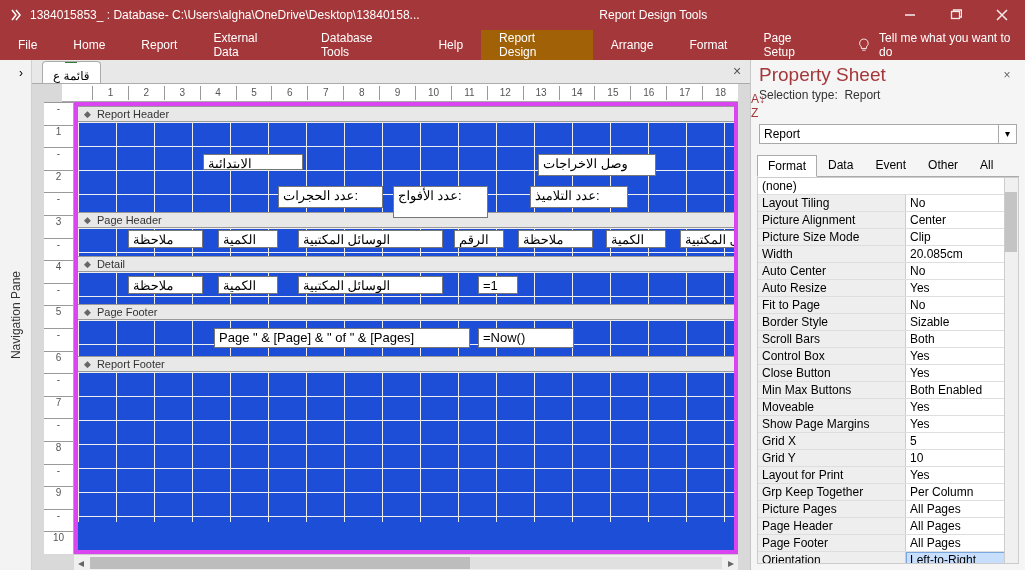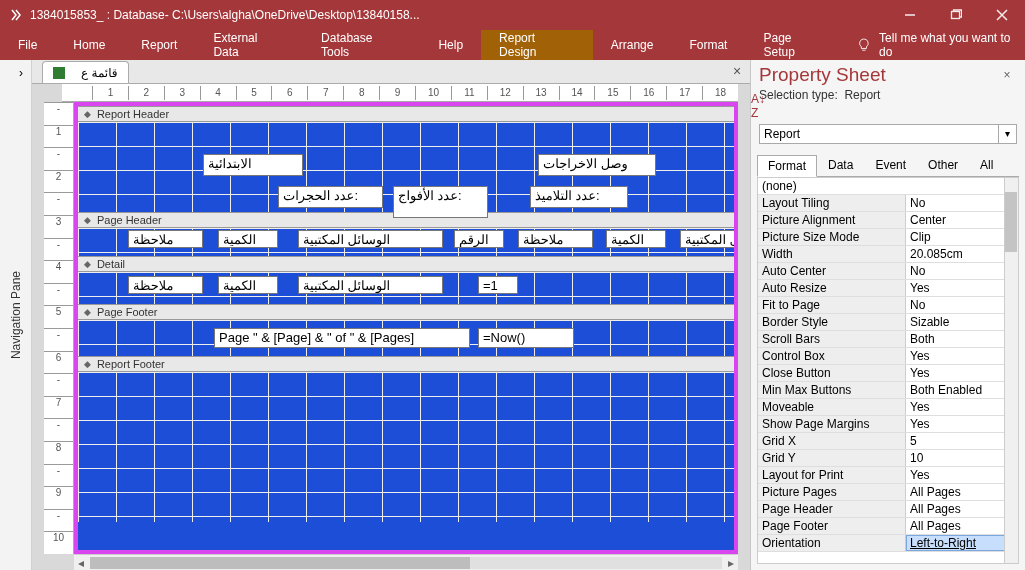--- a/index.html
+++ b/index.html
@@ -14,21 +14,21 @@
 .rb-tab{padding:0 18px;height:30px;display:flex;align-items:center;cursor:pointer;}
 .rb-tab.active{background:#a16207;}
 .tellme{display:flex;align-items:center;gap:8px;padding-left:14px;}
 .bulb{width:14px;height:14px;}
 .main{display:flex;height:calc(100% - 60px);}
 .navpane{width:32px;background:#f3f3f3;border-right:1px solid #d0d0d0;display:flex;align-items:center;justify-content:center;position:relative;}
 .nav-chev{position:absolute;top:6px;right:8px;}
 .nav-label{writing-mode:vertical-rl;transform:rotate(180deg);font-size:12px;color:#333;}
 .center{flex:1;display:flex;flex-direction:column;background:#d9d9d9;min-width:0;}
 .tabstrip{height:24px;background:#e8e8e8;display:flex;align-items:flex-end;border-bottom:1px solid #ababab;padding-left:10px;position:relative;}
-.doctab{background:#fff;border:1px solid #ababab;border-bottom:none;border-top-left-radius:4px;border-top-right-radius:4px;height:22px;display:flex;align-items:center;padding:0 10px;gap:16px;}
+.doctab{background:#fff;border:1px solid #ababab;border-bottom:none;border-top-left-radius:4px;border-top-right-radius:4px;height:22px;display:flex;align-items:center;padding:0 10px;gap:6px;flex-direction:column;}
 .doctab .ico{width:12px;height:12px;background:#2e7d32;}
 .tabclose{position:absolute;right:6px;top:4px;width:14px;height:14px;text-align:center;line-height:14px;font-size:14px;color:#555;}
 .ruler-h{height:18px;background:#fff;border-bottom:1px solid #ababab;margin:0 12px 0 30px;display:flex;align-items:center;overflow:hidden;padding-left:30px;}
 .ruler-h span{display:inline-block;width:38px;text-align:center;font-size:10px;color:#555;border-left:1px solid #999;height:14px;line-height:14px;}
 .design-wrap{flex:1;display:flex;overflow:hidden;}
 .ruler-v{width:30px;background:#fff;border-right:1px solid #ababab;margin-left:12px;display:flex;flex-direction:column;overflow:hidden;}
 .ruler-v span{display:block;height:24px;text-align:center;font-size:10px;color:#555;border-top:1px solid #999;}
 .canvas{flex:1;background:#1d4ed8;overflow:auto;position:relative;border:4px solid #d946ef;margin-right:12px;}
 .section-bar{background:#e8e8e8;height:16px;border-top:1px solid #999;border-bottom:1px solid #999;display:flex;align-items:center;padding-left:6px;font-size:11px;color:#333;}
 .section-bar::before{content:"◆";font-size:9px;margin-right:6px;color:#666;}
@@ -67,20 +67,21 @@
 </head>
 <body>
 
 <div class="titlebar">
   <div class="tb-left">
     <svg class="tb-icon" viewBox="0 0 16 16">
         <path d="M4 3l4 5-4 5M8 3l4 5-4 5" stroke="#fff" stroke-width="1.5" fill="none"></path>
       </svg>
     <span>1384015853_ : Database- C:\Users\algha\OneDrive\Desktop\13840158...</span>
   </div>
+  <div class="tb-center">Report Design Tools</div>
   <div class="tb-btns">
     <div class="tb-btn">
         <svg width="12" height="12" viewBox="0 0 12 12">
           <path d="M1 6h10" stroke="#fff" stroke-width="1.5"></path>
         </svg>
       </div>
     <div class="tb-btn">
         <svg width="12" height="12" viewBox="0 0 12 12">
           <rect x="1.5" y="2.5" width="8" height="7" fill="none" stroke="#fff" stroke-width="1.3"></rect>
           <path d="M3.5 2.5V1h8v7h-1.5" fill="none" stroke="#fff" stroke-width="1.3"></path>
@@ -159,21 +160,21 @@
           <span>-</span>
           <span>8</span>
           <span>-</span>
           <span>9</span>
           <span>-</span>
           <span>10</span>
         </div>
       <div class="canvas" id="canvas">
           <div class="section-bar">Report Header</div>
           <div class="section-body rh">
-            <div class="ctrl" style="left: 125px; top: 32px; width: 100px; height: 22px;">الابتدائية</div>
+            <div class="ctrl" style="left: 125px; top: 32px; width: 100px; height: 16px;">الابتدائية</div>
             <div class="ctrl" style="left: 460px; top: 32px; width: 118px; height: 22px;">وصل الاخراجات</div>
             <div class="ctrl" style="left: 200px; top: 64px; width: 105px; height: 22px;">عدد الحجرات:</div>
             <div class="ctrl" style="left: 315px; top: 64px; width: 95px; height: 32px;">عدد الأفواج:</div>
             <div class="ctrl" style="left: 452px; top: 64px; width: 98px; height: 22px;">عدد التلاميذ:</div>
           </div>
           <div class="section-bar">Page Header</div>
           <div class="section-body ph">
             <div class="ctrl" style="left: 50px; top: 2px; width: 75px; height: 18px;">ملاحظة</div>
             <div class="ctrl" style="left: 140px; top: 2px; width: 60px; height: 18px;">الكمية</div>
             <div class="ctrl" style="left: 220px; top: 2px; width: 145px; height: 18px;">الوسائل المكتبية</div>
@@ -293,20 +294,24 @@
           </div>
           <div class="prop-row">
             <div class="prop-k">Grid Y</div>
             <div class="prop-v">10</div>
           </div>
           <div class="prop-row">
             <div class="prop-k">Layout for Print</div>
             <div class="prop-v">Yes</div>
           </div>
           <div class="prop-row">
+            <div class="prop-k">Grp Keep Together</div>
+            <div class="prop-v">Per Column</div>
+          </div>
+          <div class="prop-row">
             <div class="prop-k">Picture Pages</div>
             <div class="prop-v">All Pages</div>
           </div>
           <div class="prop-row">
             <div class="prop-k">Page Header</div>
             <div class="prop-v">All Pages</div>
           </div>
           <div class="prop-row">
             <div class="prop-k">Page Footer</div>
             <div class="prop-v">All Pages</div>

